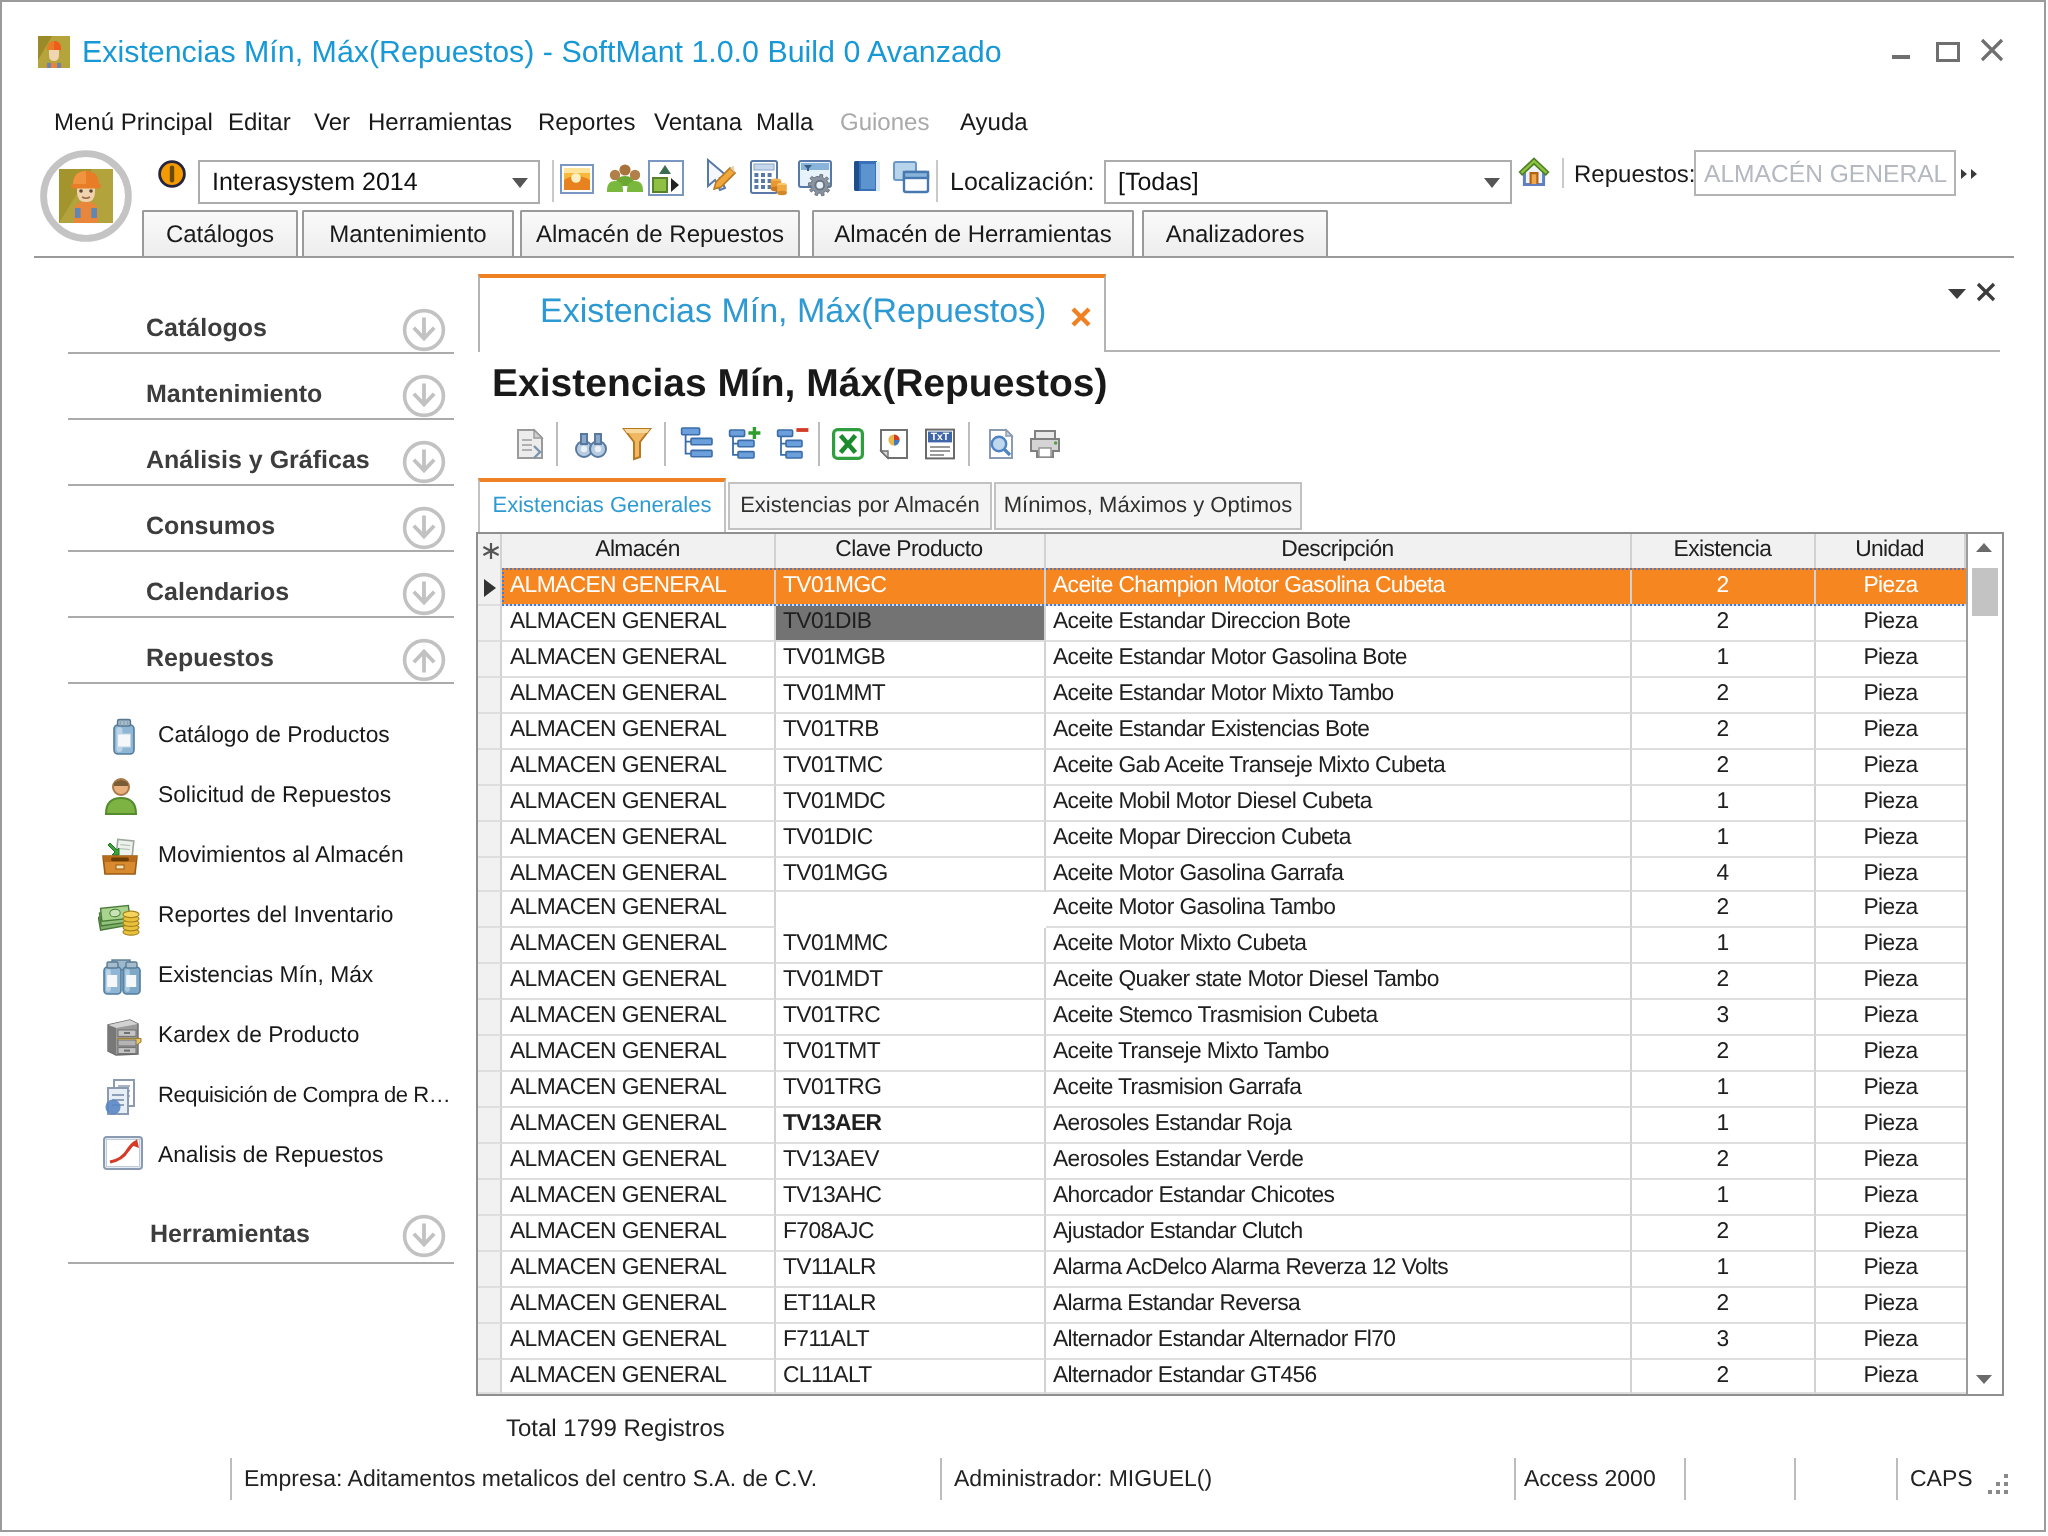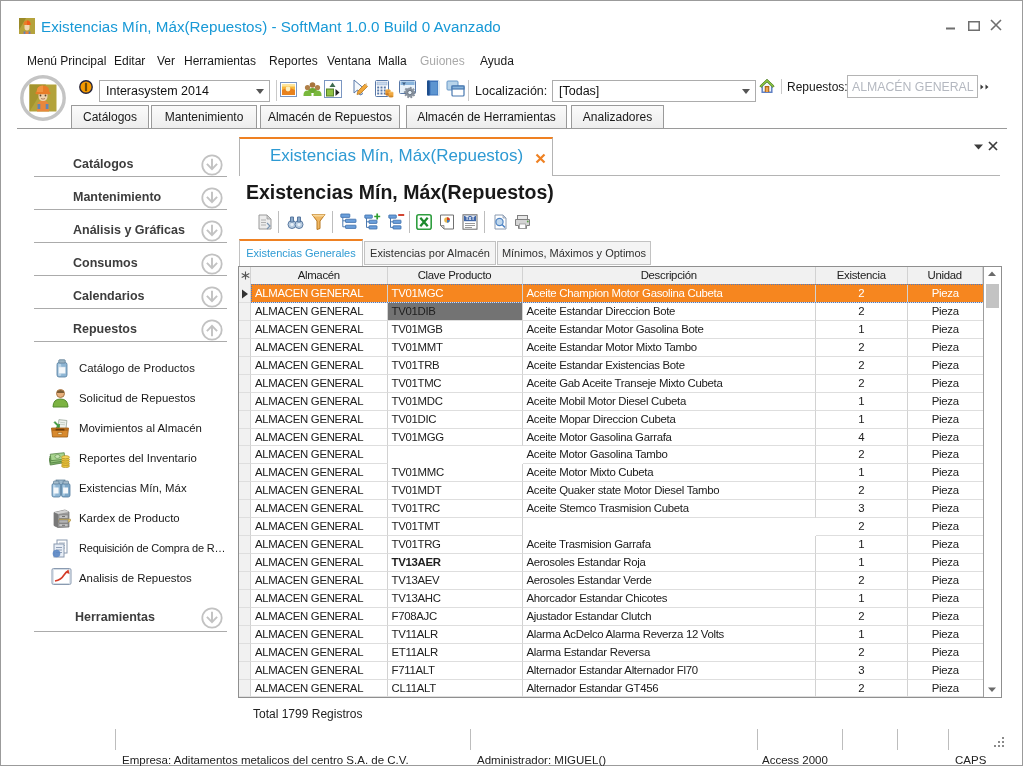--- a/index.html
+++ b/index.html
@@ -15,21 +15,21 @@
 .mtab { position:absolute; top:105px; height:23px; background:linear-gradient(#fafafa,#ededed); border:1px solid #9a9a9a; border-bottom:none; border-radius:1px 1px 0 0; font-size:12px; color:#191919; text-align:center; line-height:23px; }
 .sbh { position:absolute; font-size:12.5px; font-weight:bold; color:#3d3d3d; }
 .sbl { position:absolute; left:34px; width:193px; height:1px; background:#ababab; }
 .sbi { position:absolute; left:79px; font-size:11.4px; color:#191919; }
 .circ { position:absolute; width:22px; height:22px; }
 .hdr { position:absolute; left:246px; top:181px; font-size:19.5px; font-weight:bold; color:#191919; }
 .stab { position:absolute; top:240px; height:25px; font-size:11px; text-align:center; white-space:nowrap; }
 .row { position:absolute; left:239px; width:746px; height:18px; }
 .cell { position:absolute; top:0; height:18px; font-size:11.4px; letter-spacing:-0.3px; color:#202020; line-height:17px; overflow:hidden; white-space:nowrap; }
 .gl { border-right:1px solid #d2d2d2; }
-.st { position:absolute; top:754px; font-size:11.5px; color:#222;text-align:center; }
+.st { position:absolute; top:734px; font-size:11.5px; color:#222;text-align:center; }
 .ssep { position:absolute; top:729px; width:1px; height:21px; background:#bdbdbd; }
 </style>
 </head>
 <body>
 <div id="win"></div>
 
 <svg class="abs" style="left:19px; top:18px;" width="16" height="16">
  <rect x="0" y="0" width="16" height="16" fill="#b5a33c"></rect>
  <path d="M0 0 L7 0 L0 12 Z" fill="#9a8a28"></path>
  <path d="M4 16 L4 14.5 Q8 12.5 12 14.5 L12 16 Z" fill="#e8823c"></path>
@@ -520,20 +520,21 @@
 <div class="cell gl" style="left:12px; width:136.5px; background:#fff; color:#202020; border-bottom:1px solid #dedede; height:17.93px; line-height:16.93px; padding-left:4px;">ALMACEN GENERAL</div>
 <div class="cell gl" style="left:148.5px; width:135px; background:#fff; color:#202020; border-bottom:1px solid #dedede; height:17.93px; line-height:16.93px; padding-left:4px;">TV01TRC</div>
 <div class="cell gl" style="left:283.5px; width:293.5px; background:#fff; color:#202020; border-bottom:1px solid #dedede; height:17.93px; line-height:16.93px; padding-left:4px;">Aceite Stemco Trasmision Cubeta</div>
 <div class="cell gl" style="left:577px; width:91.5px; background:#fff; color:#202020; border-bottom:1px solid #dedede; height:17.93px; line-height:16.93px; text-align:center;">3</div>
 <div class="cell" style="left:668.5px; width:75.5px; background:#fff; color:#202020; border-bottom:1px solid #dedede; height:17.93px; line-height:16.93px; text-align:center;">Pieza</div>
 </div>
 <div class="row" style="top:518.16px; height:17.93px;">
 <div class="cell gl" style="left:0; width:12px; height:17.93px; background:#f1f1f1; border-bottom:1px solid #dedede;"></div>
 <div class="cell gl" style="left:12px; width:136.5px; background:#fff; color:#202020; border-bottom:1px solid #dedede; height:17.93px; line-height:16.93px; padding-left:4px;">ALMACEN GENERAL</div>
 <div class="cell gl" style="left:148.5px; width:135px; background:#fff; color:#202020; border-bottom:1px solid #dedede; height:17.93px; line-height:16.93px; padding-left:4px;">TV01TMT</div>
+<div class="cell gl" style="left:283.5px; width:293.5px; background:#fff; color:#202020; border-bottom:1px solid #dedede; height:17.93px; line-height:16.93px; padding-left:4px;">Aceite Transeje Mixto Tambo</div>
 <div class="cell gl" style="left:577px; width:91.5px; background:#fff; color:#202020; border-bottom:1px solid #dedede; height:17.93px; line-height:16.93px; text-align:center;">2</div>
 <div class="cell" style="left:668.5px; width:75.5px; background:#fff; color:#202020; border-bottom:1px solid #dedede; height:17.93px; line-height:16.93px; text-align:center;">Pieza</div>
 </div>
 <div class="row" style="top:536.09px; height:17.93px;">
 <div class="cell gl" style="left:0; width:12px; height:17.93px; background:#f1f1f1; border-bottom:1px solid #dedede;"></div>
 <div class="cell gl" style="left:12px; width:136.5px; background:#fff; color:#202020; border-bottom:1px solid #dedede; height:17.93px; line-height:16.93px; padding-left:4px;">ALMACEN GENERAL</div>
 <div class="cell gl" style="left:148.5px; width:135px; background:#fff; color:#202020; border-bottom:1px solid #dedede; height:17.93px; line-height:16.93px; padding-left:4px;">TV01TRG</div>
 <div class="cell gl" style="left:283.5px; width:293.5px; background:#fff; color:#202020; border-bottom:1px solid #dedede; height:17.93px; line-height:16.93px; padding-left:4px;">Aceite Trasmision Garrafa</div>
 <div class="cell gl" style="left:577px; width:91.5px; background:#fff; color:#202020; border-bottom:1px solid #dedede; height:17.93px; line-height:16.93px; text-align:center;">1</div>
 <div class="cell" style="left:668.5px; width:75.5px; background:#fff; color:#202020; border-bottom:1px solid #dedede; height:17.93px; line-height:16.93px; text-align:center;">Pieza</div>

